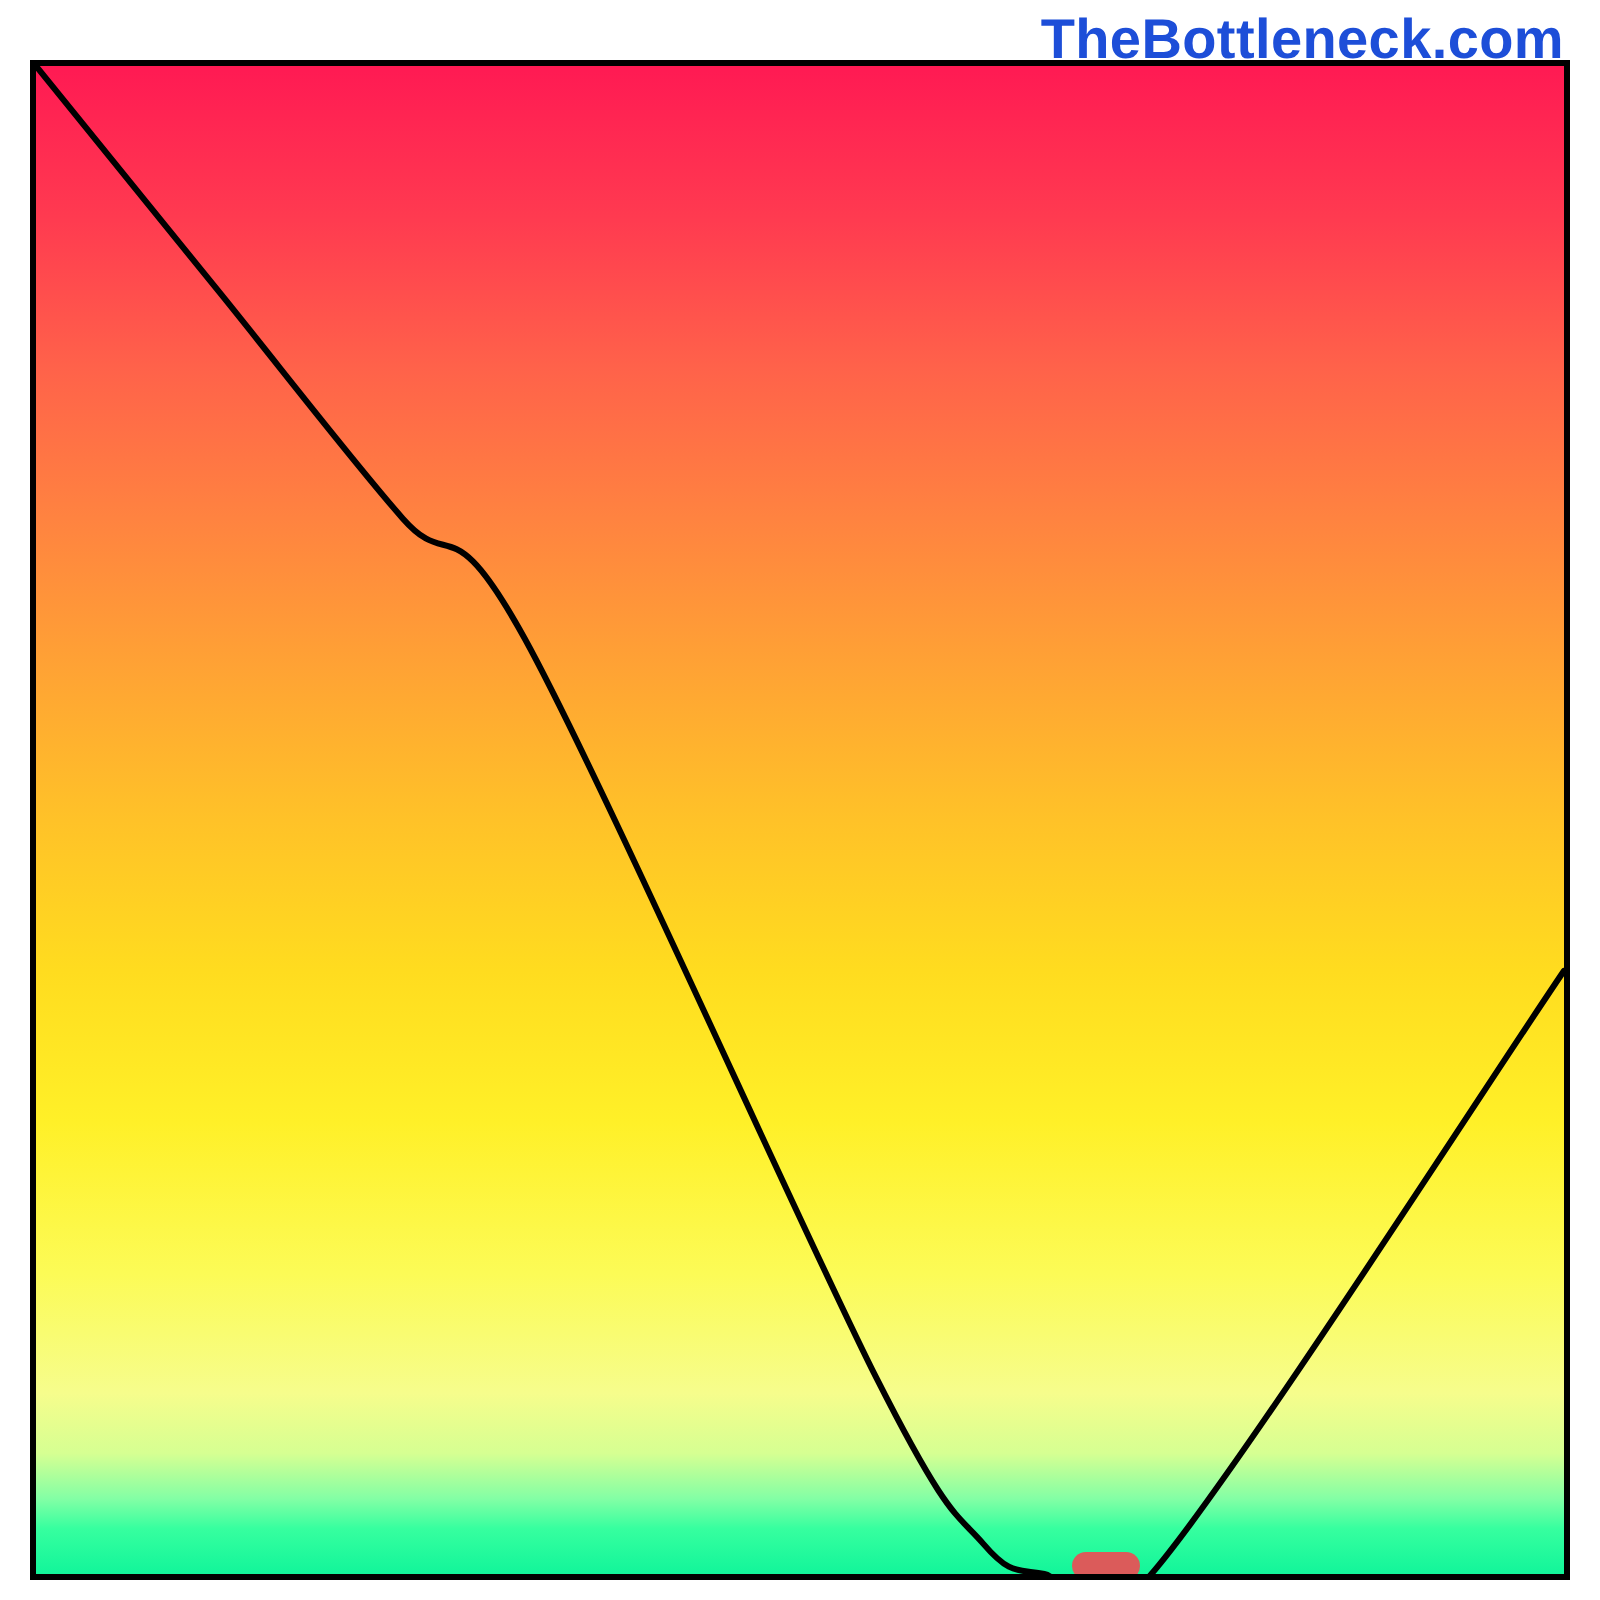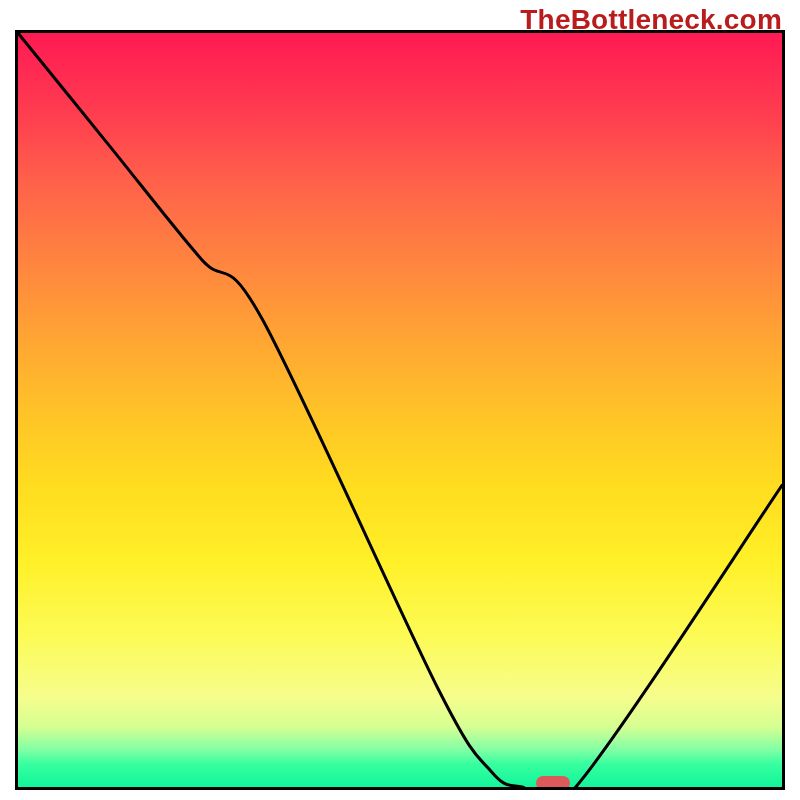--- a/index.html
+++ b/index.html
@@ -15,21 +15,21 @@
     width: 800px;
     height: 800px;
   }
   .watermark {
     position: absolute;
     top: 4px;
     right: 18px;
     font-family: Arial, Helvetica, sans-serif;
     font-size: 28px;
     font-weight: 600;
-    color: #b91c1c;
+    color: #1d4ed8;
     letter-spacing: 0.2px;
   }
   .frame {
     position: absolute;
     left: 15px;
     top: 30px;
     width: 770px;
     height: 760px;
     border: 3px solid #000;
     box-sizing: border-box;

